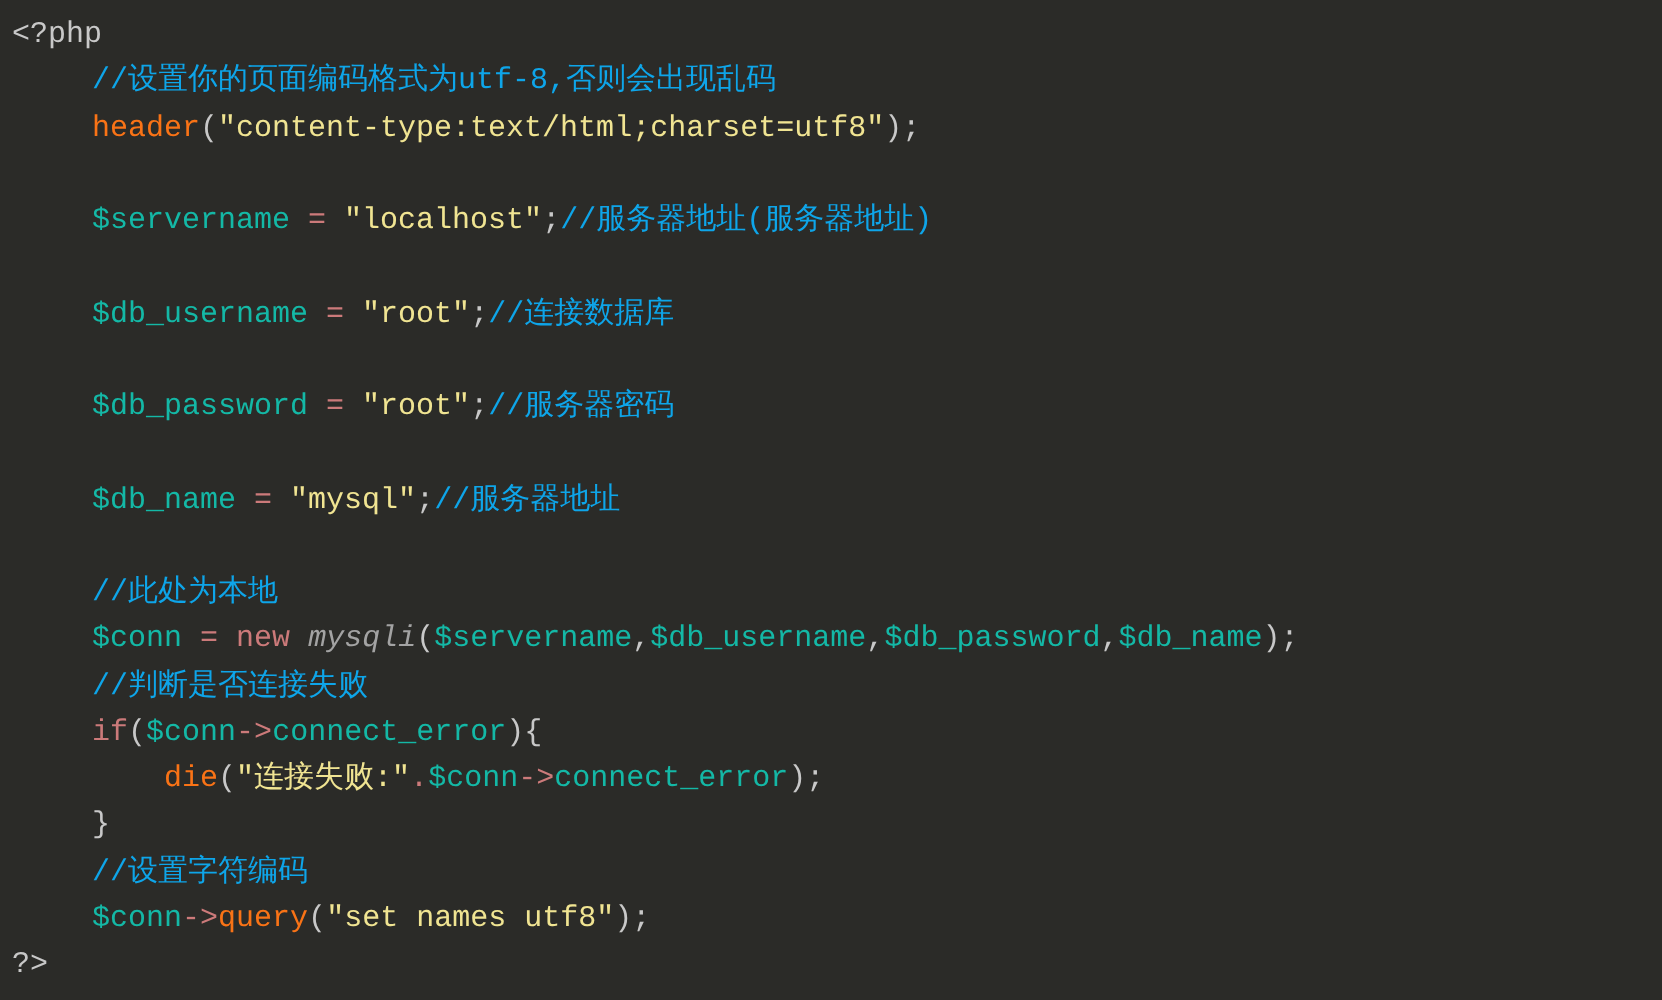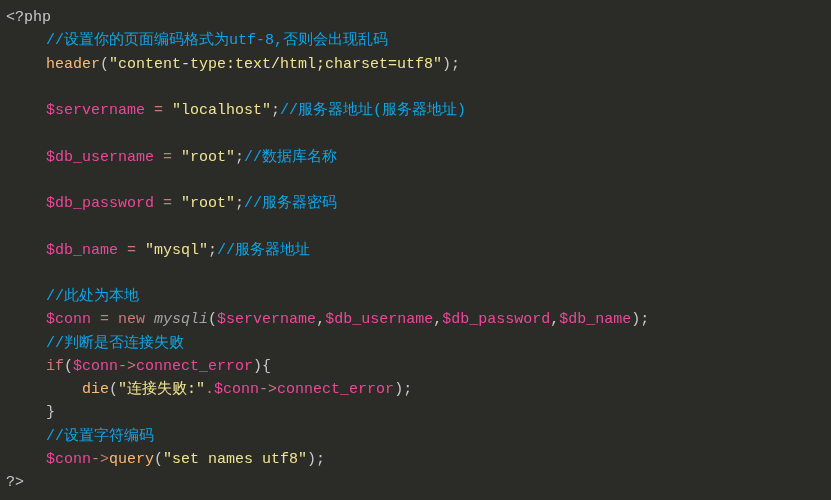--- a/index.html
+++ b/index.html
@@ -12,24 +12,24 @@
     width: 831px;
     height: 500px;
     padding: 6px 0 6px 6px;
     overflow: hidden;
   }
   .line { white-space: pre; }
   .indent1 { padding-left: 40px; }
   .indent2 { padding-left: 76px; }
   .tag      { color: #c8c8c8; }
   .comment  { color: #0ea5e9; }
-  .func     { color: #fdba74; }
+  .func     { color: #f97316; }
   .paren    { color: #c8c8c8; }
   .string   { color: #f0e492; }
-  .var      { color: #ec4899; }
+  .var      { color: #14b8a6; }
   .punct    { color: #c8c8c8; }
   .keyword  { color: #cc7a7a; text-align: right; }
   .op       { color: #cc7a7a; }
   .class    { color: #a3a3a3; font-style: italic; }
   .blank    { height: 1.55em; }
 </style>
 </head>
 <body>
 
 <div class="line"><span class="tag">&lt;?php</span></div>
@@ -37,21 +37,21 @@
 <div class="line indent1"><span class="comment">//设置你的页面编码格式为utf-8,否则会出现乱码</span></div>
 
 <div class="line indent1"><span class="func">header</span><span class="paren">(</span><span class="string">"content-type:text/html;charset=utf8"</span><span class="paren">)</span><span class="punct">;</span></div>
 
 <div class="blank"></div>
 
 <div class="line indent1"><span class="var">$servername</span><span class="op"> = </span><span class="string">"localhost"</span><span class="punct">;</span><span class="comment">//服务器地址(服务器地址)</span></div>
 
 <div class="blank"></div>
 
-<div class="line indent1"><span class="var">$db_username</span><span class="op"> = </span><span class="string">"root"</span><span class="punct">;</span><span class="comment">//数据库名称</span></div>
+<div class="line indent1"><span class="var">$db_username</span><span class="op"> = </span><span class="string">"root"</span><span class="punct">;</span><span class="comment">//连接数据库</span></div>
 
 <div class="blank"></div>
 
 <div class="line indent1"><span class="var">$db_password</span><span class="op"> = </span><span class="string">"root"</span><span class="punct">;</span><span class="comment">//服务器密码</span></div>
 
 <div class="blank"></div>
 
 <div class="line indent1"><span class="var">$db_name</span><span class="op"> = </span><span class="string">"mysql"</span><span class="punct">;</span><span class="comment">//服务器地址</span></div>
 
 <div class="blank"></div>

